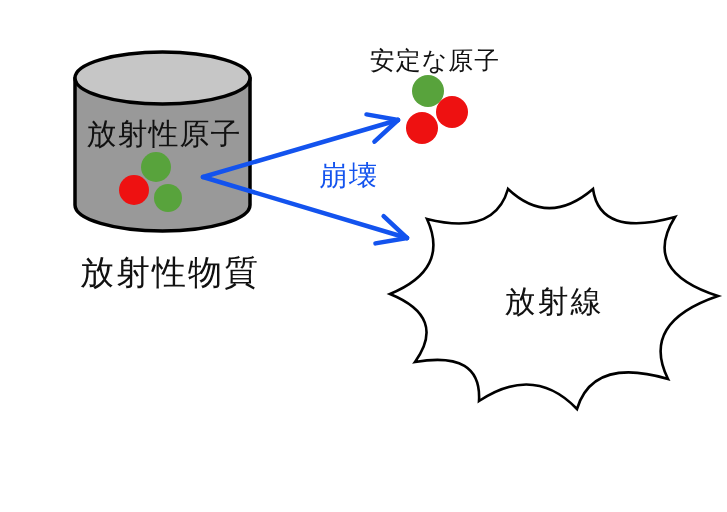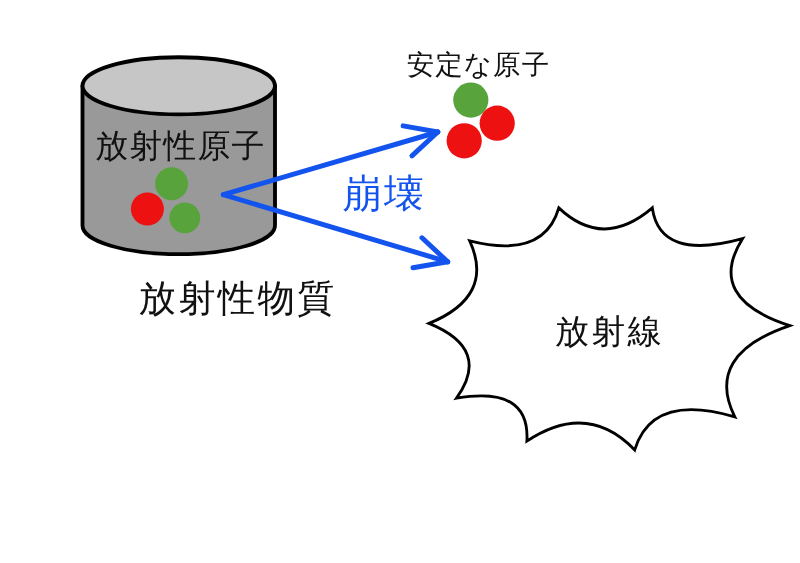--- a/index.html
+++ b/index.html
@@ -24,21 +24,21 @@
     position: absolute;
     transform: translate(-50%, -50%);
     white-space: nowrap;
     color: #111111;
     line-height: 1;
     letter-spacing: 1px;
   }
   .label-radioactive-atom { font-size: 30px; }
   .label-substance        { font-size: 34px; letter-spacing: 2px; }
   .label-stable           { font-size: 25px; }
-  .label-decay            { font-size: 36px; letter-spacing: 2px; }
+  .label-decay            { font-size: 28px; letter-spacing: 2px; }
   .label-radiation        { font-size: 31px; letter-spacing: 2px; }
 </style>
 </head>
 <body>
 
 <div id="stage">
 
   <svg id="diagram-svg" width="727" height="512" viewBox="0 0 727 512">
     <g id="g-cylinder">
         <path d="M75 78 L75 205 A87.5 26 0 0 0 250 205 L250 78 Z" fill="#999999" stroke="#000000" stroke-width="3.5" stroke-linejoin="round"></path>
@@ -62,21 +62,21 @@
         <circle cx="452" cy="112" r="16" fill="#ee1111"></circle>
         <circle cx="422" cy="128" r="16" fill="#ee1111"></circle>
       </g>
     <g id="g-burst">
         <path d="M718 296 Q640.0 322.5 668 379 Q592.9 356.9 577 409 Q534.2 364.4 479 401 Q481.9 350.4 415 362 Q447.1 317.3 390 294 Q450.1 269.4 427 219 Q494.5 236.0 508 189 Q548.3 227.2 593 189 Q599.9 237.8 675 217 Q641.0 271.2 718 296 Z" fill="#ffffff" stroke="#000000" stroke-width="2.6" stroke-linejoin="miter"></path>
       </g>
   </svg>
 
   <div class="label label-radioactive-atom" style="left:164px; top:134px;">放射性原子</div>
 
-  <div class="label label-substance" style="left:170px; top:272px;margin-left:46px;">放射性物質</div>
+  <div class="label label-substance" style="left:170px; top:272px;">放射性物質</div>
 
   <div class="label label-stable" style="left:435px; top:60px;">安定な原子</div>
 
   <div class="label label-decay" id="decay-label" style="left: 349px; top: 176px; color: rgb(19, 83, 238);">崩壊</div>
 
   <div class="label label-radiation" style="left:554px; top:301px;">放射線</div>
 
 </div>
 
 </body></html>

